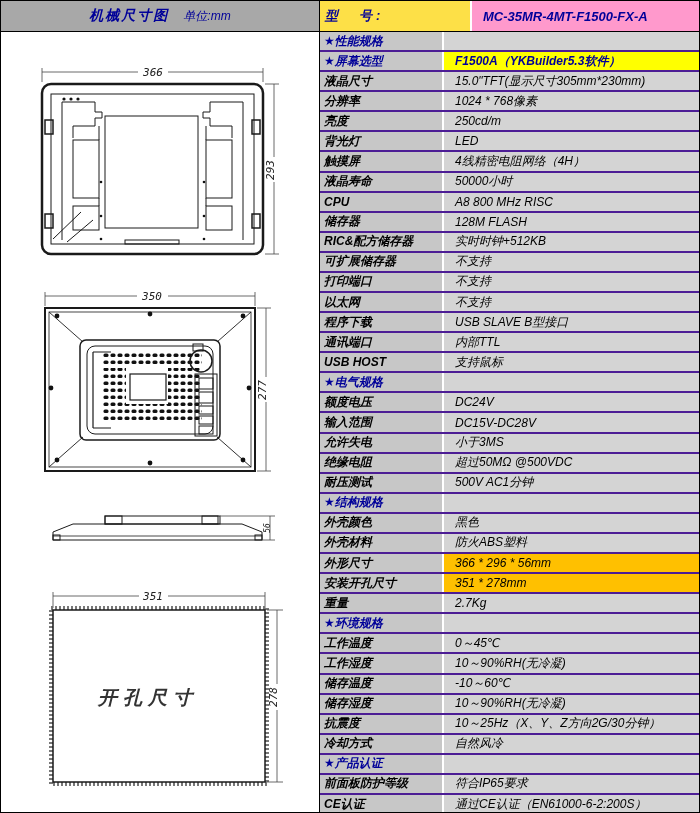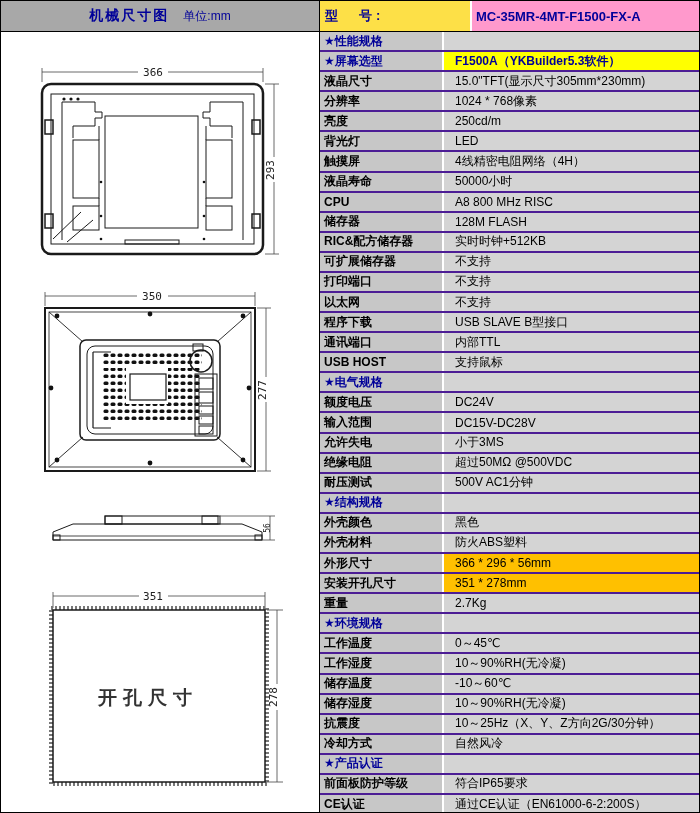--- a/index.html
+++ b/index.html
@@ -1,37 +1,37 @@
 <!DOCTYPE html>
 <html><head>
 <meta charset="utf-8">
 <style>
   * { margin:0; padding:0; box-sizing:border-box; }
   html,body { background:#fff; }
   body { font-family:"Liberation Sans","DejaVu Sans",sans-serif; }
   .page {
     width:700px; height:813px; position:relative; background:#fff;
-    border:1px solid #000; overflow:hidden;
+    border:1px solid #000; overflow:hidden;font-style:italic;
   }
   
   .header-row { display:flex; height:31px; border-bottom:1px solid #000; }
   .hdr-left {
     width:318px; background:#a8a8a8; display:flex; align-items:center; justify-content:center;
     gap:14px; color:#000099;
   }
   .hdr-left .t1 { font-size:14px; font-weight:bold; letter-spacing:2px; }
   .hdr-left .t2 { font-size:12px; }
   .hdr-mid {
     width:151px; background:#fde047; border-left:1px solid #000;
     display:flex; align-items:center; padding-left:5px;
     color:#000099; font-size:13px; font-weight:bold; letter-spacing:4px;
   }
   .hdr-right {
     flex:1; background:#ff99cc; border-left:2px solid #fff;
-    display:flex; align-items:center; padding-left:4px;
+    display:flex; align-items:center; padding-left:11px;
     color:#000099; font-size:13px; font-weight:bold;
   }
   
   .body { display:flex; height:781px; }
   .left-panel { width:318px; position:relative; background:#fff;border-radius:13px; }
   .left-panel svg { position:absolute; left:4px; }
   .right-panel { flex:1; border-left:1px solid #000; display:flex; flex-direction:column; background:#fff; }
   
   .row { display:flex; flex:1; border-top:2px solid #4c1d95; min-height:0; }
   .row:first-child { border-top:none; }

